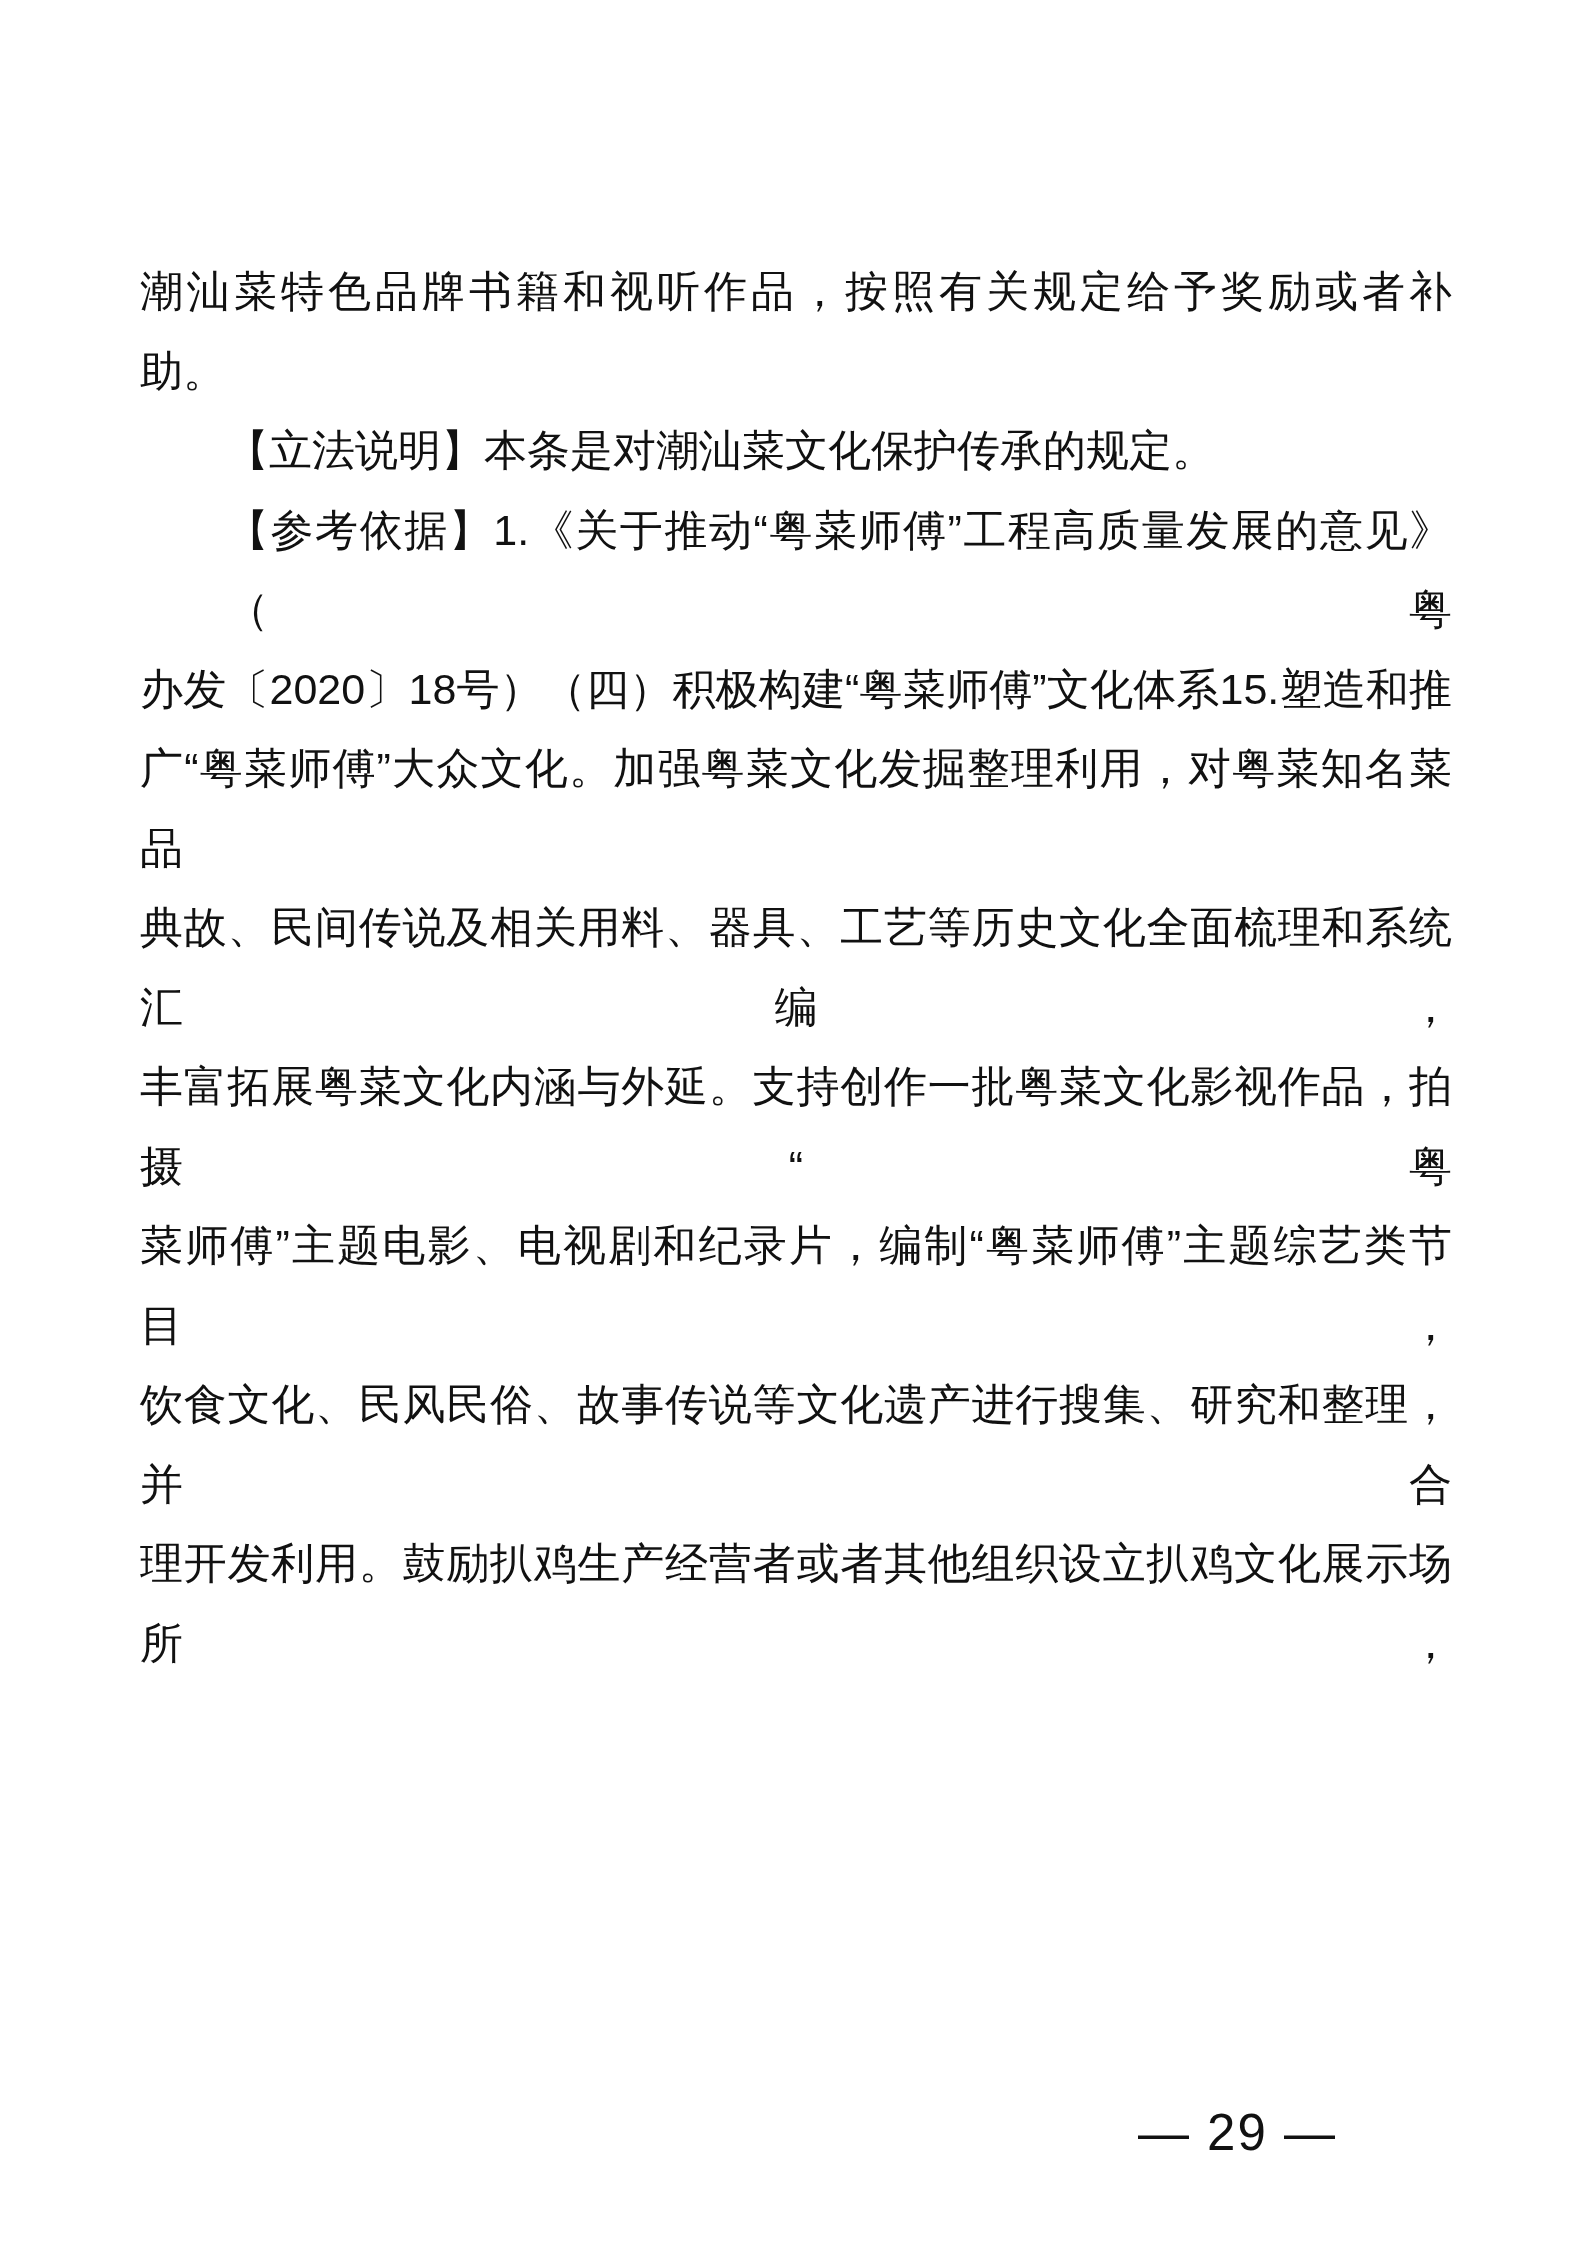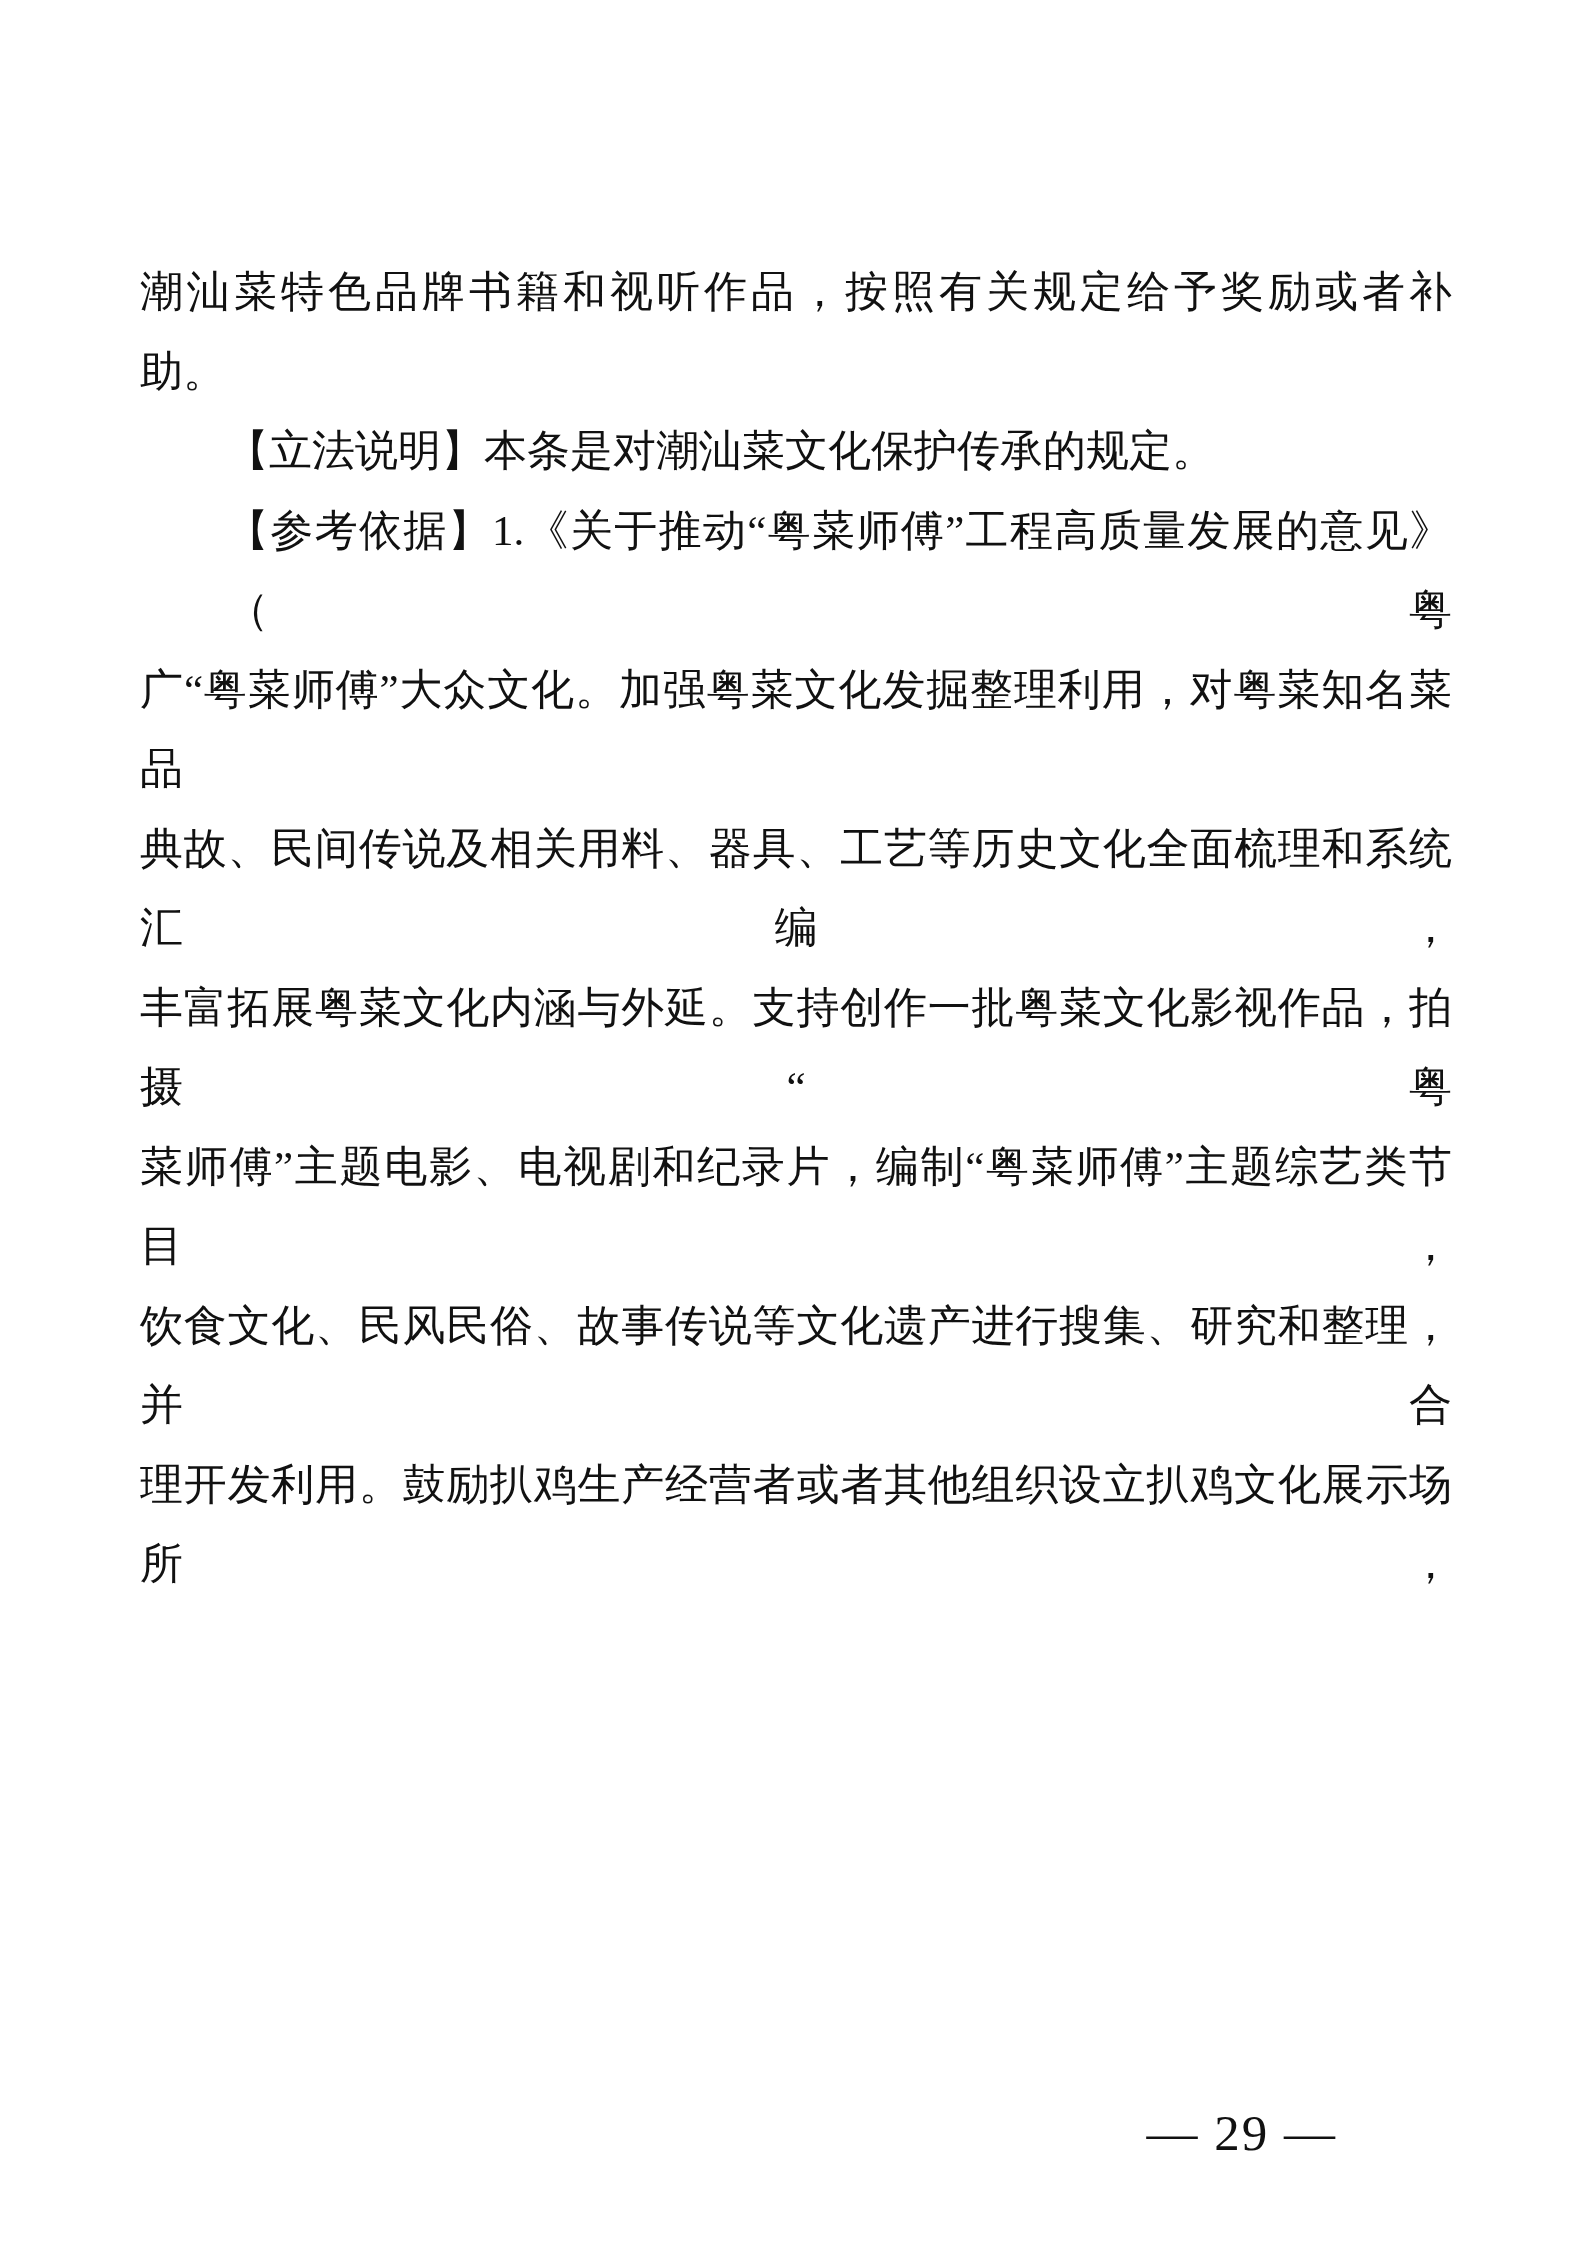--- a/index.html
+++ b/index.html
@@ -6,21 +6,21 @@
     margin: 0;
     padding: 0;
     background: #ffffff;
   }
   .page {
     position: relative;
     width: 1587px;
     height: 2245px;
     background: #ffffff;
     overflow: hidden;
-    font-family: Liberation Serif, serif;
+    font-family: Liberation Sans, sans-serif;
     color: #111111;
   }
   .content {
     position: absolute;
     left: 140px;
     top: 252px;
     width: 1312px;
   }
   .ln {
     font-size: 43px;
@@ -52,20 +52,21 @@
 </head>
 <body>
 
 <div class="page">
   <div class="content">
 
     <div class="ln j">潮汕菜特色品牌书籍和视听作品，按照有关规定给予奖励或者补</div>
     <div class="ln">助。</div>
     <div class="ln ind">【立法说明】本条是对潮汕菜文化保护传承的规定。</div>
     <div class="ln j ind">【参考依据】1.《关于推动“粤菜师傅”工程高质量发展的意见》（粤</div>
+    <div class="ln j">办发〔2020〕18号）（四）积极构建“粤菜师傅”文化体系15.塑造和推</div>
     <div class="ln j">广“粤菜师傅”大众文化。加强粤菜文化发掘整理利用，对粤菜知名菜品</div>
     <div class="ln j">典故、民间传说及相关用料、器具、工艺等历史文化全面梳理和系统汇编，</div>
     <div class="ln j">丰富拓展粤菜文化内涵与外延。支持创作一批粤菜文化影视作品，拍摄“粤</div>
     <div class="ln j">菜师傅”主题电影、电视剧和纪录片，编制“粤菜师傅”主题综艺类节目，</div>
     <div class="ln j">饮食文化、民风民俗、故事传说等文化遗产进行搜集、研究和整理，并合</div>
     <div class="ln j">理开发利用。鼓励扒鸡生产经营者或者其他组织设立扒鸡文化展示场所，</div>
 
   </div>
 
   <div class="footer">— 29 —</div>

